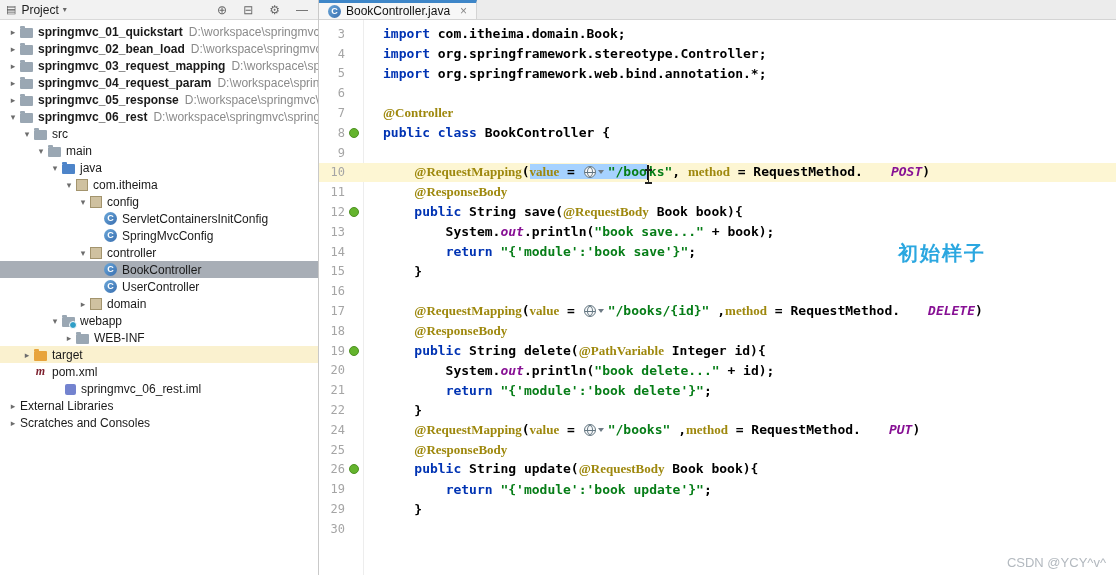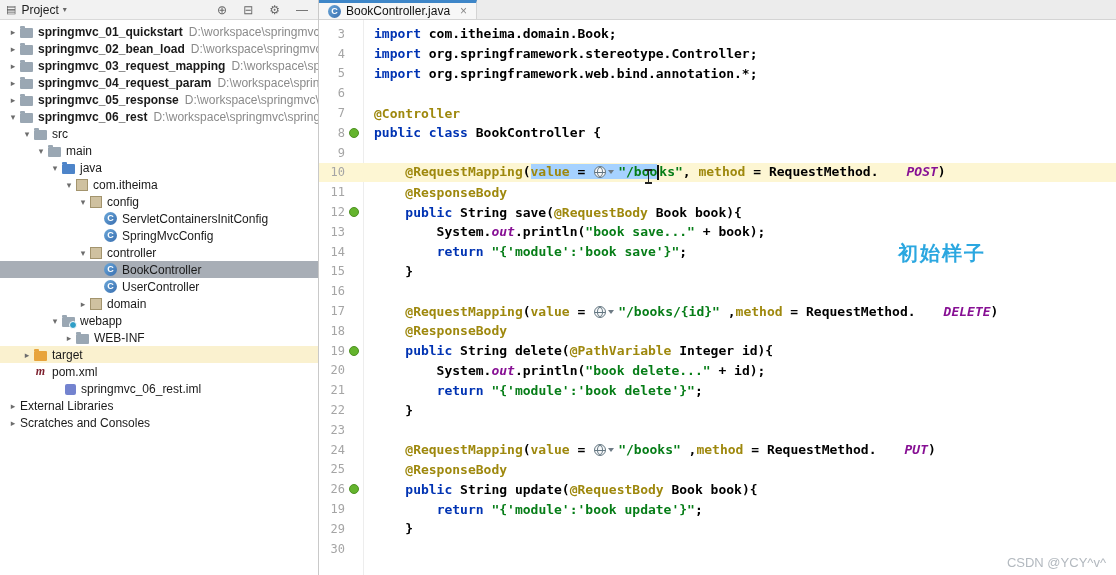--- a/index.html
+++ b/index.html
@@ -82,24 +82,24 @@
     position:relative; padding-top:4px;
     font-family:"DejaVu Sans Mono","Liberation Mono",monospace;
     font-size:13px; font-weight:bold; color:#000;
   }
   .line { display:flex; align-items:center; height:19.8px; white-space:pre; }
   .line.hl { background:#fdf6d3; }
   .lnum {
     flex:none; width:26px; text-align:right; color:#a5a5a5; font-size:12px; font-weight:normal;
   }
   .gslot { flex:none; width:18px; display:flex; justify-content:center; align-items:center; }
-  .ctext { padding-left:11px; }
+  .ctext { padding-left:20px; }
 
   .k { color:#0033b3; }
-  .a { color:#9e880d; }
+  .a { color:#9e880d;font-family:Liberation Serif, serif; }
   .s { color:#067d17; }
   .p { color:#000; }
   .f { color:#871094; font-style:italic; }
   .q { color:#871094; font-style:italic;margin-left:28px; }
   .sel { background:#a6d2ff; }
 
   .spring-dot { width:10px; height:10px; border-radius:50%; background:#64b42d; border:1px solid #4d9121; }
 
   .ic-wrap { display:inline-block; padding:0 1px; }
   .url-icon {
@@ -308,21 +308,20 @@
         <div class="line"><span class="lnum">13</span><span class="gslot"></span><span class="ctext"><span class="p">        System.</span><span class="f">out</span><span class="p">.println(</span><span class="s">"book save..."</span><span class="p"> + book);</span></span></div>
         <div class="line"><span class="lnum">14</span><span class="gslot"></span><span class="ctext"><span class="p">        </span><span class="k">return </span><span class="s">"{'module':'book save'}"</span><span class="p">;</span></span></div>
         <div class="line"><span class="lnum">15</span><span class="gslot"></span><span class="ctext"><span class="p">    }</span></span></div>
         <div class="line"><span class="lnum">16</span><span class="gslot"></span><span class="ctext"></span></div>
         <div class="line"><span class="lnum">17</span><span class="gslot"></span><span class="ctext"><span class="p">    </span><span class="a">@RequestMapping</span><span class="p">(</span><span class="a">value</span><span class="p"> = </span><span class="ic-wrap"><span class="url-icon"></span><span class="inlay-arrow"></span></span><span class="s">"/books/{id}"</span><span class="p"> ,</span><span class="a">method</span><span class="p"> = RequestMethod.</span><span class="q">DELETE</span><span class="p">)</span></span></div>
         <div class="line"><span class="lnum">18</span><span class="gslot"></span><span class="ctext"><span class="p">    </span><span class="a">@ResponseBody</span></span></div>
         <div class="line"><span class="lnum">19</span><span class="gslot"><span class="spring-dot"></span></span><span class="ctext"><span class="p">    </span><span class="k">public</span><span class="p"> String delete(</span><span class="a">@PathVariable</span><span class="p"> Integer id){</span></span></div>
         <div class="line"><span class="lnum">20</span><span class="gslot"></span><span class="ctext"><span class="p">        System.</span><span class="f">out</span><span class="p">.println(</span><span class="s">"book delete..."</span><span class="p"> + id);</span></span></div>
         <div class="line"><span class="lnum">21</span><span class="gslot"></span><span class="ctext"><span class="p">        </span><span class="k">return </span><span class="s">"{'module':'book delete'}"</span><span class="p">;</span></span></div>
         <div class="line"><span class="lnum">22</span><span class="gslot"></span><span class="ctext"><span class="p">    }</span></span></div>
-        <div class="line"><span class="lnum">23</span><span class="gslot"></span><span class="ctext"></span></div>
         <div class="line"><span class="lnum">24</span><span class="gslot"></span><span class="ctext"><span class="p">    </span><span class="a">@RequestMapping</span><span class="p">(</span><span class="a">value</span><span class="p"> = </span><span class="ic-wrap"><span class="url-icon"></span><span class="inlay-arrow"></span></span><span class="s">"/books"</span><span class="p"> ,</span><span class="a">method</span><span class="p"> = RequestMethod.</span><span class="q">PUT</span><span class="p">)</span></span></div>
         <div class="line"><span class="lnum">25</span><span class="gslot"></span><span class="ctext"><span class="p">    </span><span class="a">@ResponseBody</span></span></div>
         <div class="line"><span class="lnum">26</span><span class="gslot"><span class="spring-dot"></span></span><span class="ctext"><span class="p">    </span><span class="k">public</span><span class="p"> String update(</span><span class="a">@RequestBody</span><span class="p"> Book book){</span></span></div>
         <div class="line"><span class="lnum">19</span><span class="gslot"></span><span class="ctext"><span class="p">        </span><span class="k">return </span><span class="s">"{'module':'book update'}"</span><span class="p">;</span></span></div>
         <div class="line"><span class="lnum">29</span><span class="gslot"></span><span class="ctext"><span class="p">    }</span></span></div>
         <div class="line"><span class="lnum">30</span><span class="gslot"></span><span class="ctext"></span></div>
       </div>
   </div>
 
   <div class="annotation">初始样子</div>

